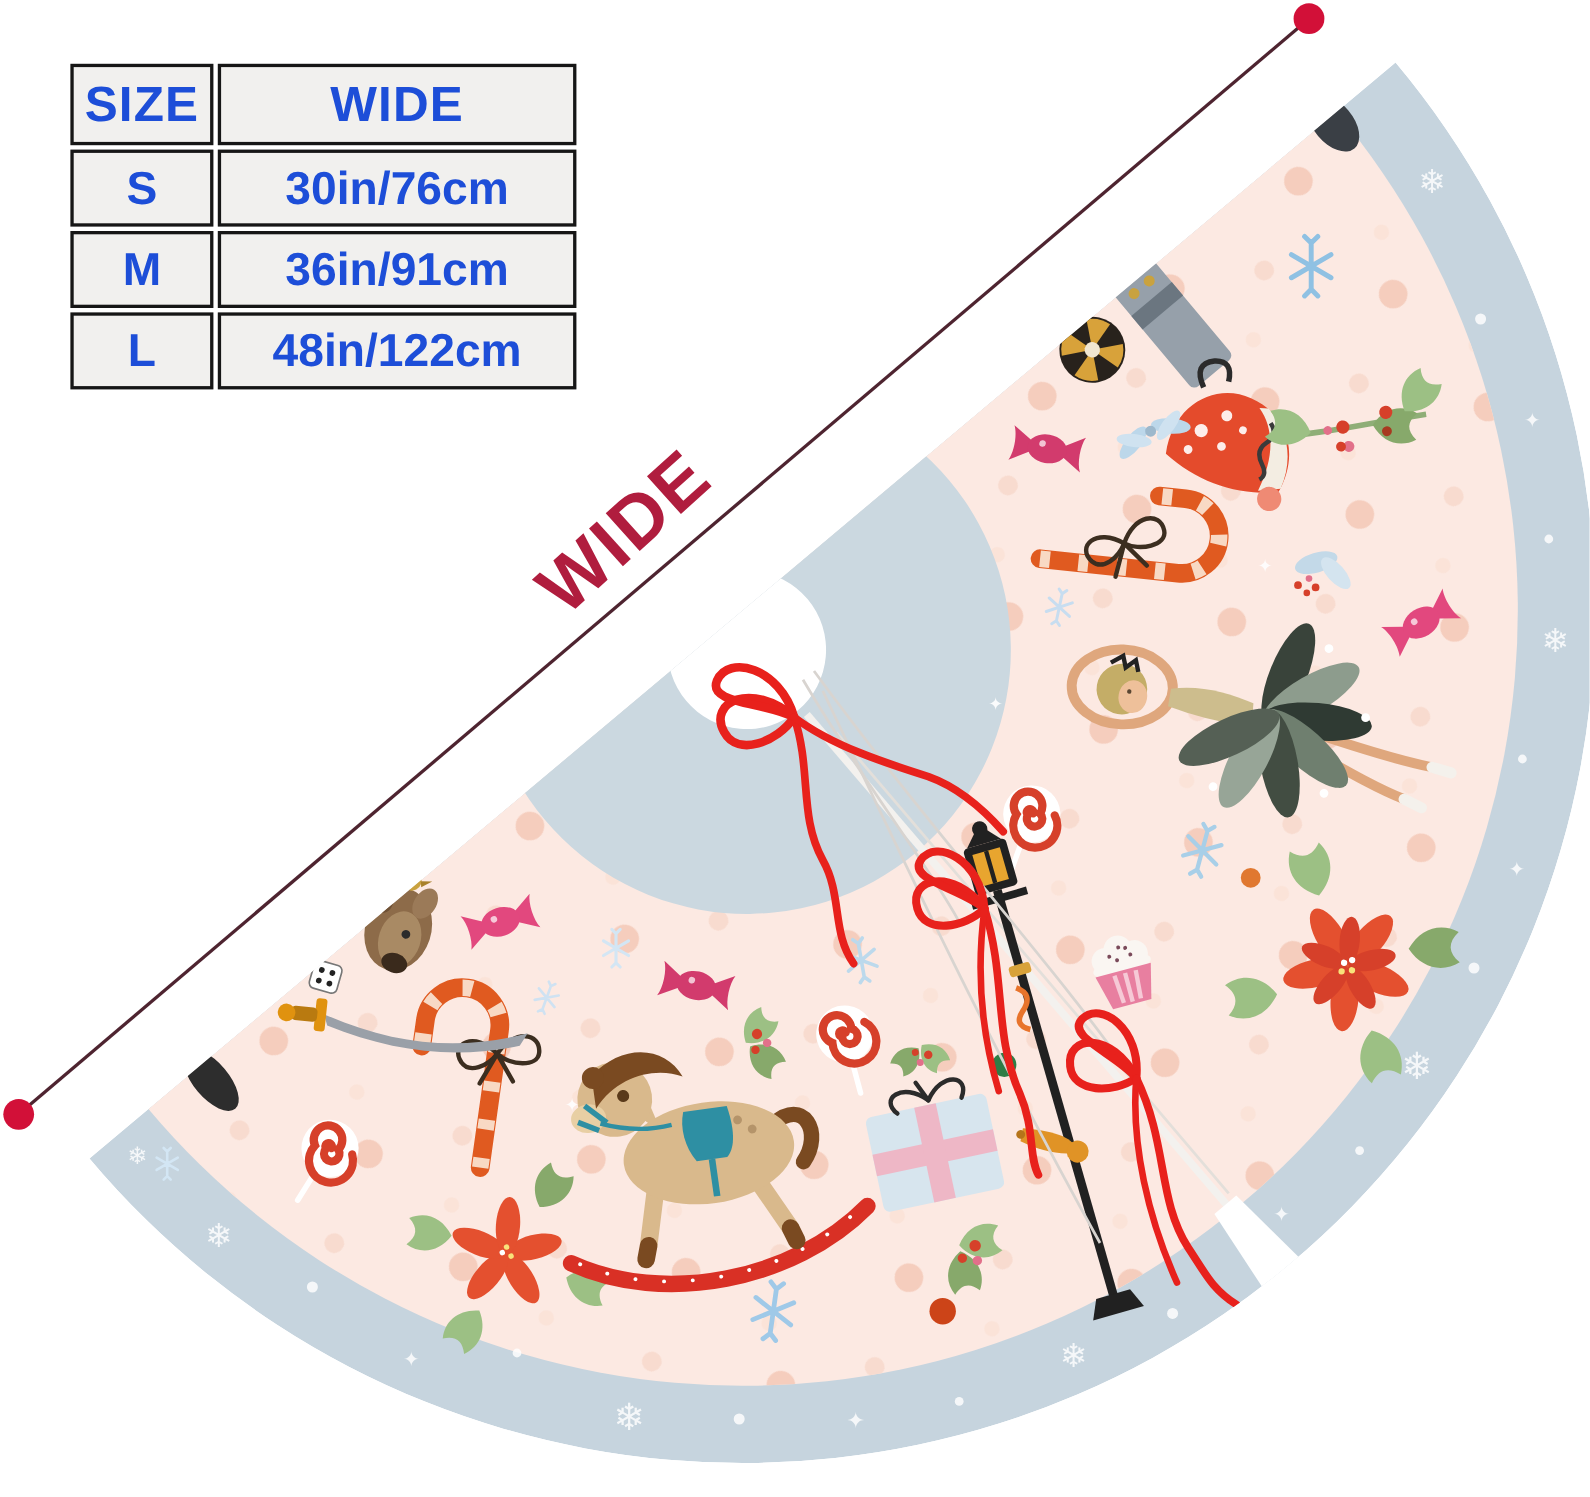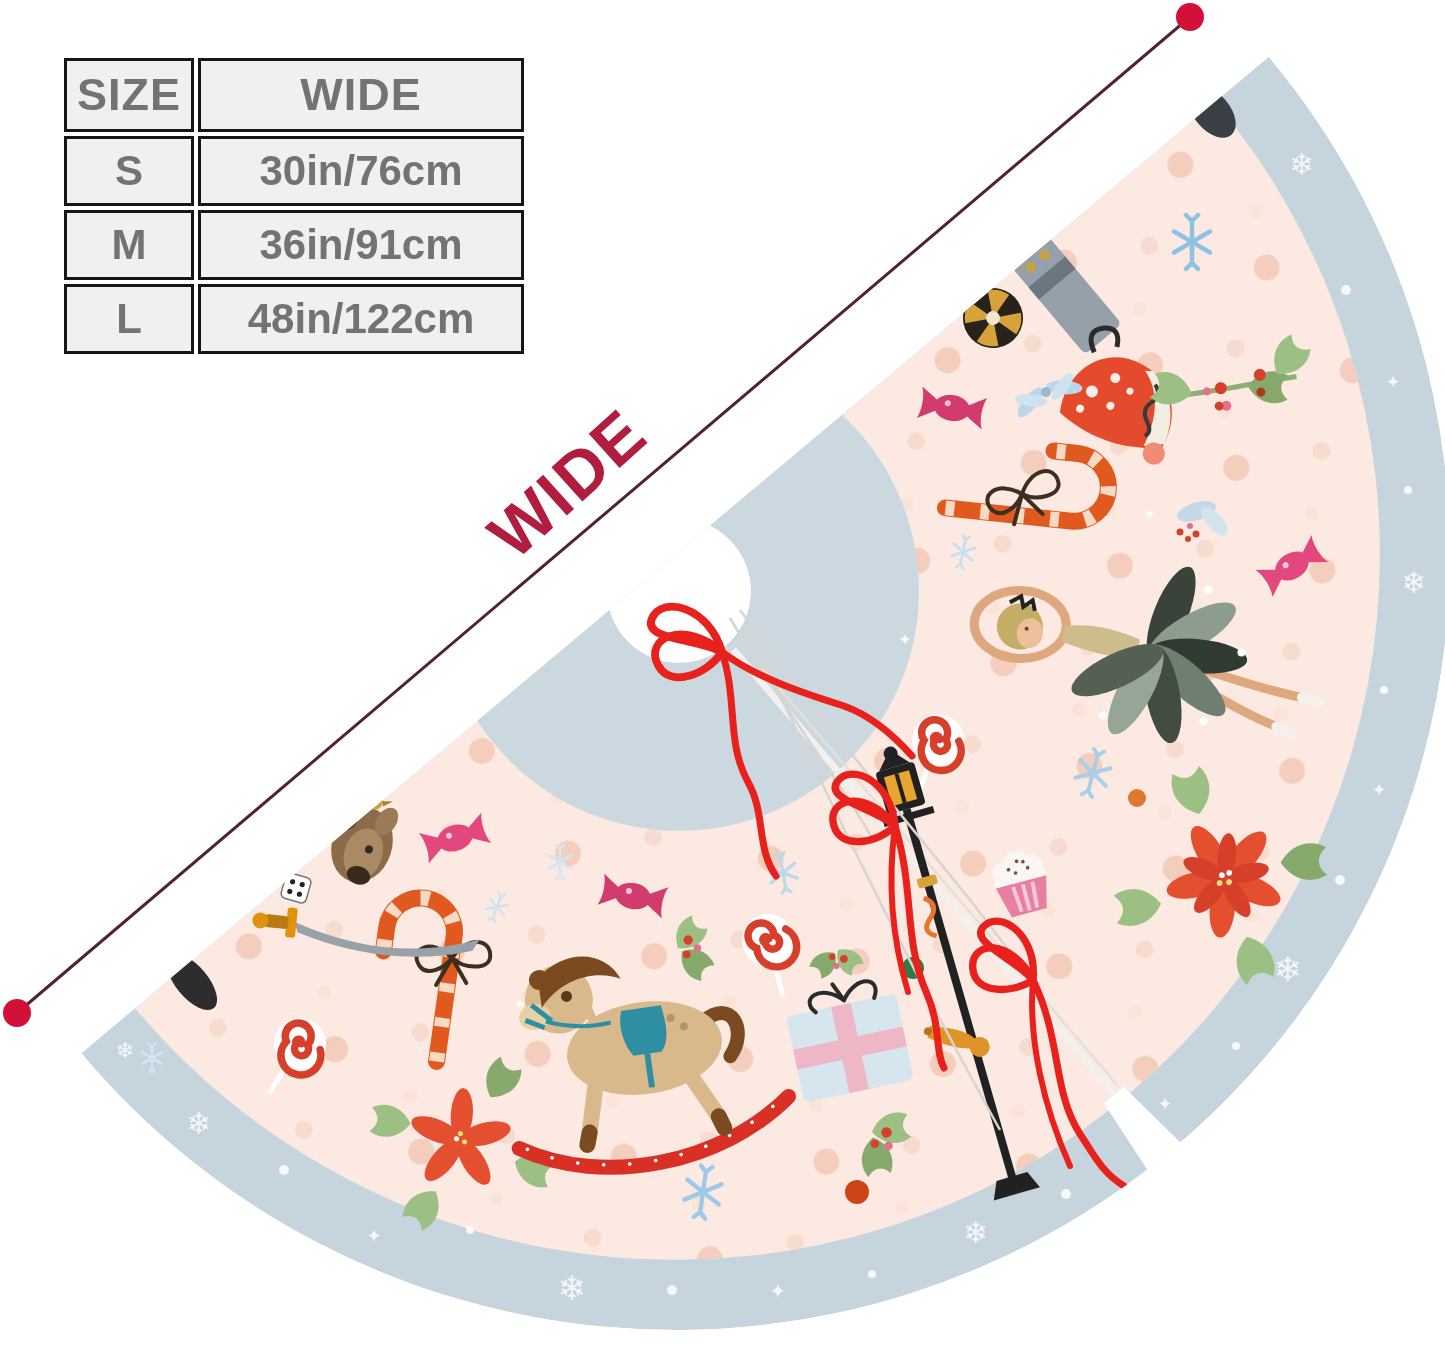--- a/index.html
+++ b/index.html
@@ -1,21 +1,21 @@
 <!DOCTYPE html>
 <html><head>
 <meta charset="utf-8">
 <style>
   html,body{margin:0;padding:0;}
   body{width:1445px;height:1361px;position:relative;background:#ffffff;overflow:hidden;
        font-family:"Liberation Sans",sans-serif;}
   .stage{position:absolute;inset:0;}
   
   table.size-chart{position:absolute;left:60px;top:54px;border-spacing:4px;background:#ffffff;}
-  table.size-chart td{border:3px solid #161616;background:#f1f0ee;color:#737373;
+  table.size-chart td{border:3px solid #161616;background:#f1f0ee;color:#1d4ed8;
       font-weight:bold;text-align:center;vertical-align:middle;}
   td.col-size{width:122px;}
   td.col-wide{width:318px;}
   tr.hdr td{height:66px;font-size:45px;letter-spacing:1px;}
   tr.row td{height:62px;font-size:42px;}
   
   .wide-label{position:absolute;left:447px;top:438px;width:240px;height:90px;
       display:flex;align-items:center;justify-content:center;
       transform:rotate(-42deg);transform-origin:center;
       font-size:67px;font-weight:bold;letter-spacing:2px;color:#b01d3e;}

